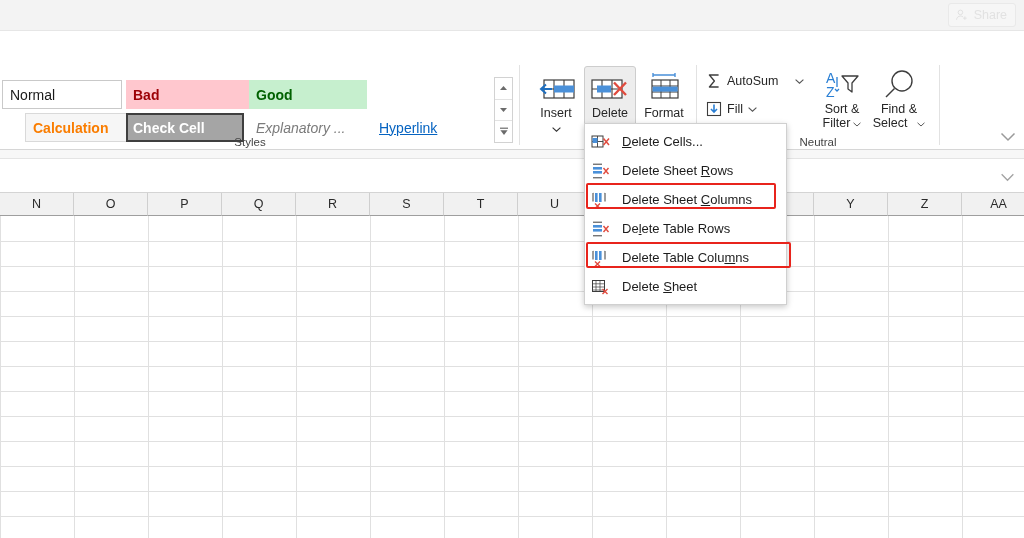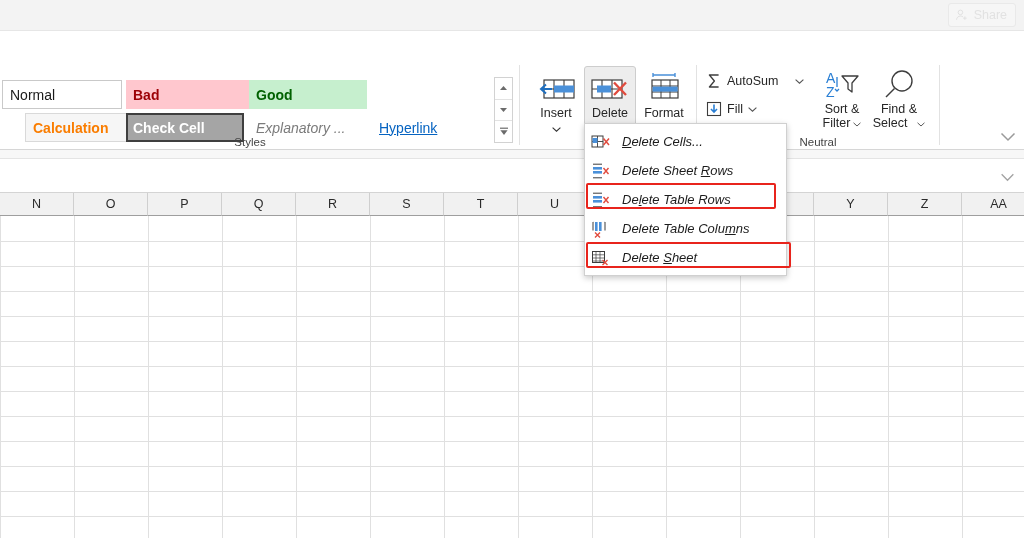--- a/index.html
+++ b/index.html
@@ -129,21 +129,21 @@
     box-shadow: 0 2px 6px rgba(0,0,0,0.22);
     padding: 3px 0;
     z-index: 40;
   }
   .menu-item {
     position: relative; height: 29px;
     display: flex; align-items: center;
     font-size: 13px; color: #1c1c1c; white-space: nowrap;
   }
   .menu-icon { width: 32px; display: flex; align-items: center; justify-content: center; flex: 0 0 32px; }
-  .menu-label { padding-left: 5px; font-style: italic; }
+  .menu-label { padding-left: 5px; }
   .menu-label u { text-decoration: underline; }
   .hl-box {
     position: absolute; border: 2.5px solid #e8241c; border-radius: 2px;
     z-index: 45; pointer-events: none;
   }
 </style>
 </head>
 <body>
 
 <div id="app">
@@ -426,20 +426,31 @@
             <rect x="2" y="5" width="9" height="2.6" fill="#4a90d9"></rect>
             <rect x="2" y="9" width="9" height="2.6" fill="#4a90d9"></rect>
             <path d="M12.5 6 17.5 12M17.5 6 12.5 12" stroke="#e04b3e" stroke-width="1.4"></path>
           </svg>
         </span>
         <span class="menu-label">Delete Sheet <u>R</u>ows</span>
       </div>
       <div class="menu-item">
         <span class="menu-icon">
           <svg width="20" height="18" viewBox="0 0 20 18">
+            <path d="M2.2 2h-0.2v8.5M13.8 2h0.2v8.5" stroke="#3d3d3d" stroke-width="1" fill="none"></path>
+            <rect x="4" y="2" width="2.6" height="9" fill="#4a90d9"></rect>
+            <rect x="8" y="2" width="2.6" height="9" fill="#4a90d9"></rect>
+            <path d="M4 12.5 9 17.5M9 12.5 4 17.5" stroke="#e04b3e" stroke-width="1.4"></path>
+          </svg>
+        </span>
+        <span class="menu-label">Delete Sheet <u>C</u>olumns</span>
+      </div>
+      <div class="menu-item">
+        <span class="menu-icon">
+          <svg width="20" height="18" viewBox="0 0 20 18">
             <path d="M2 2.2h9M2 15.8h9" stroke="#3d3d3d" stroke-width="1"></path>
             <rect x="2" y="5" width="9" height="2.6" fill="#4a90d9"></rect>
             <rect x="2" y="9" width="9" height="2.6" fill="#4a90d9"></rect>
             <path d="M12.5 6 17.5 12M17.5 6 12.5 12" stroke="#e04b3e" stroke-width="1.4"></path>
           </svg>
         </span>
         <span class="menu-label">De<u>l</u>ete Table Rows</span>
       </div>
       <div class="menu-item">
         <span class="menu-icon">

